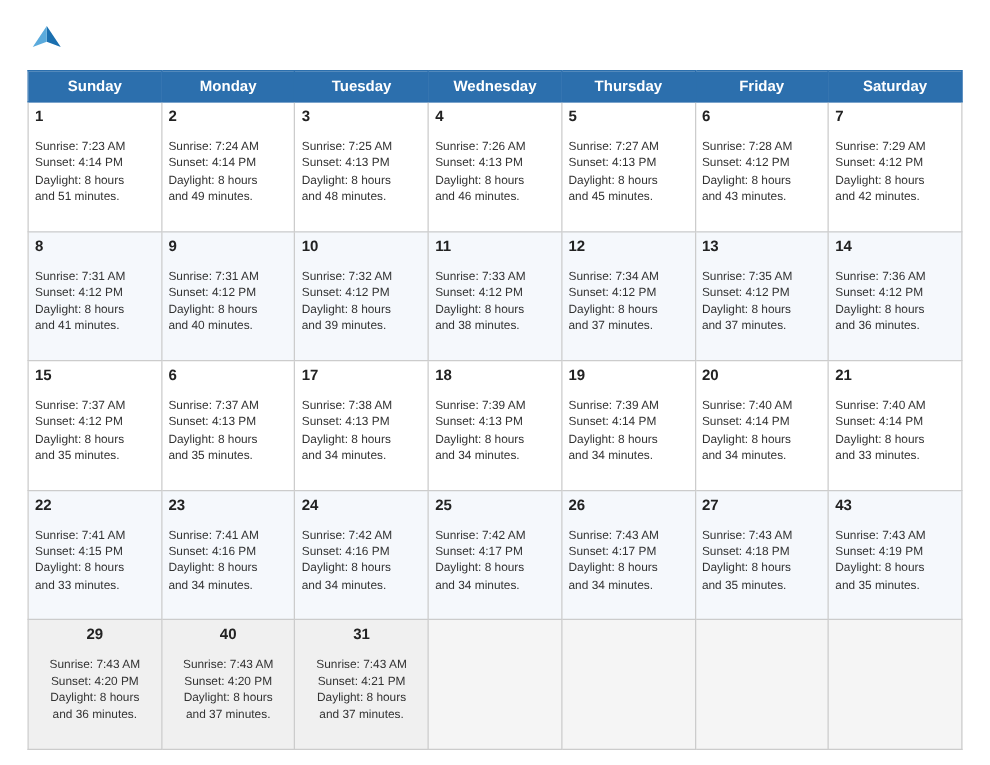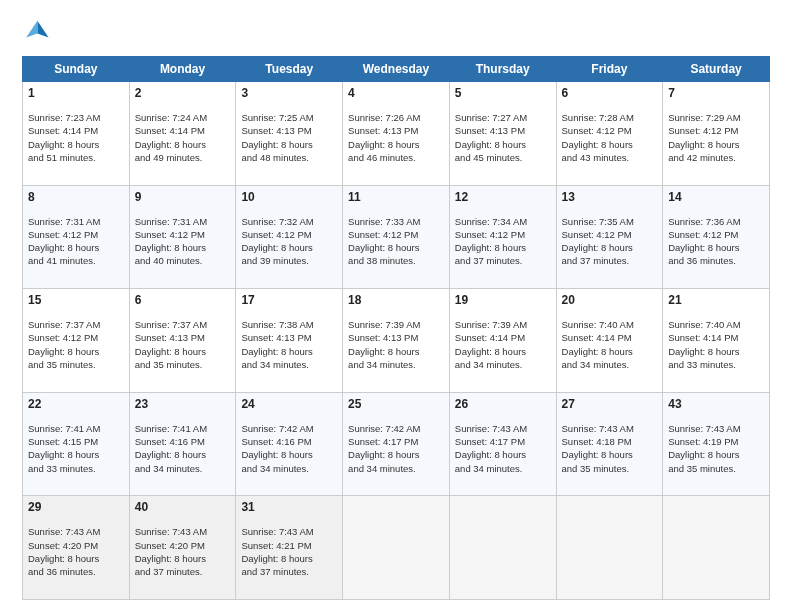--- a/index.html
+++ b/index.html
@@ -75,20 +75,21 @@
       border: 1px solid #ccc;
       padding: 4px 5px;
       width: calc(100% / 7);
       background: #fff;
     }
     .calendar tr:nth-child(even) td {
       background: #f5f8fc;
     }
     .calendar tr:last-child td {
       background: #f0f0f0;
+      text-align: center;
     }
     .day-num {
       font-size: 12px;
       font-weight: bold;
       color: #222;
       display: block;
       margin-bottom: 2px;
     }
     .day-info {
       font-size: 9.5px;

